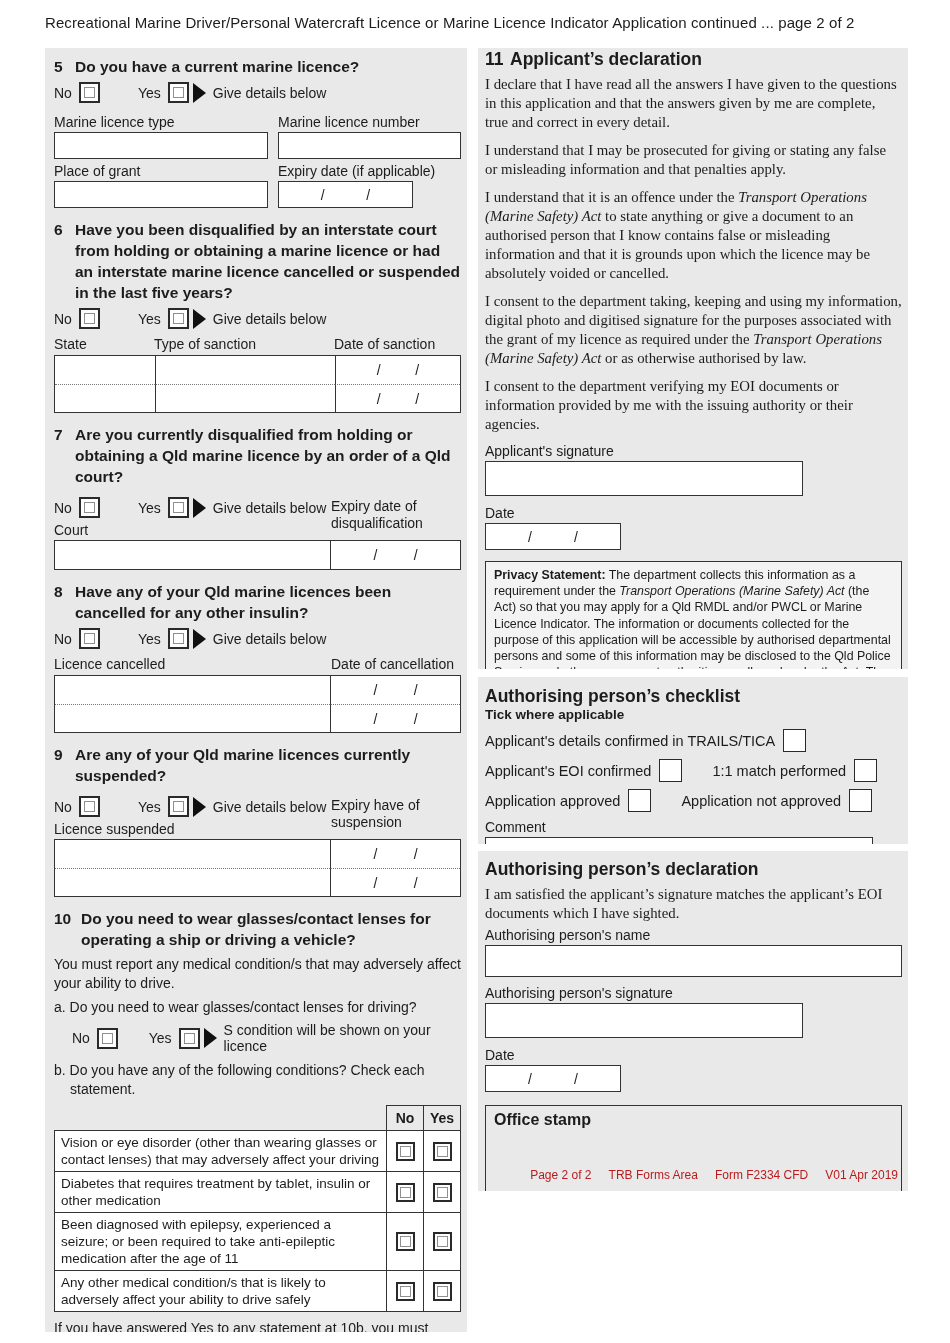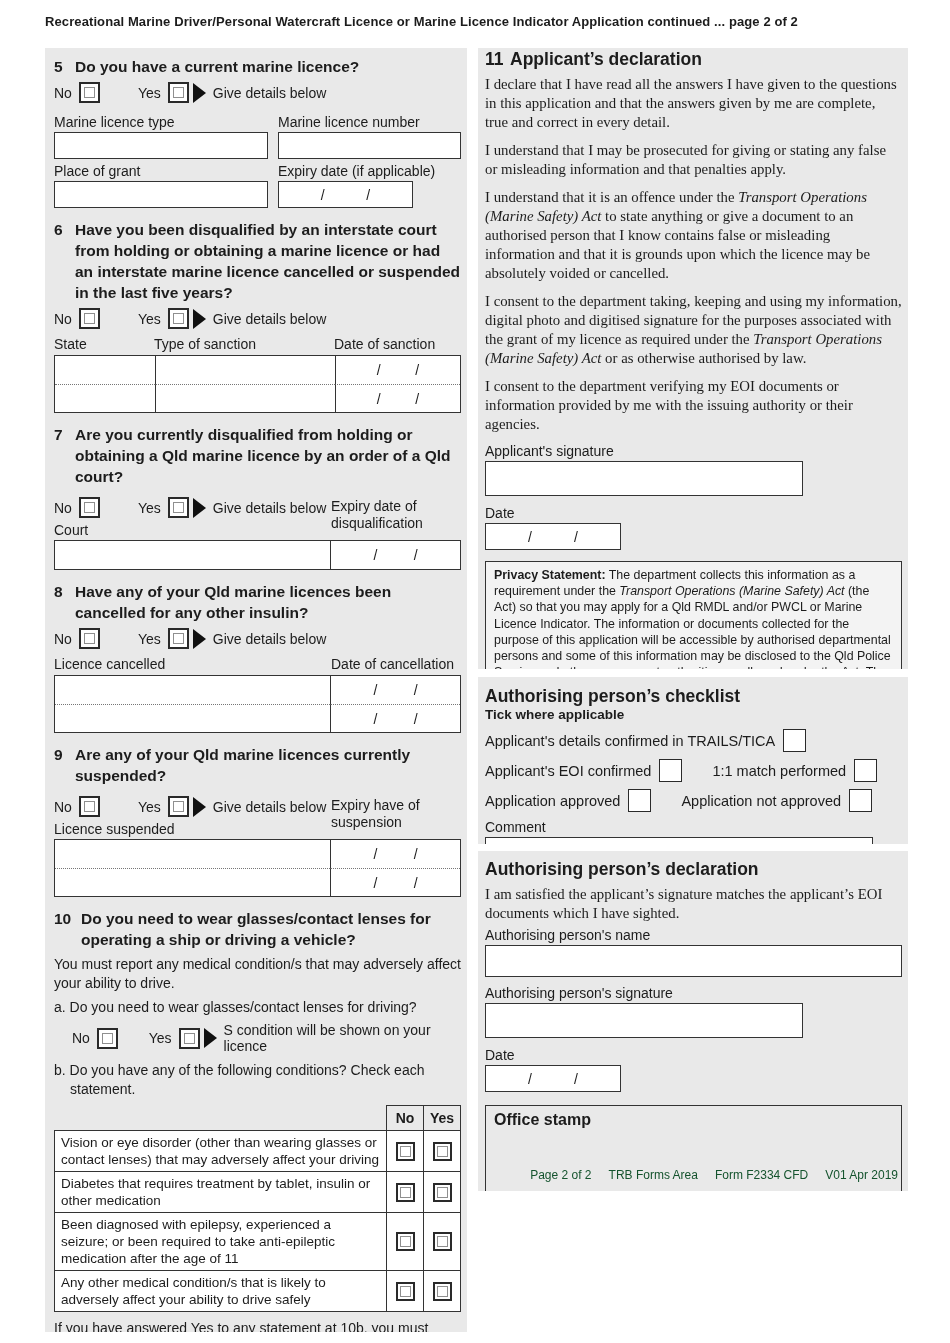--- a/index.html
+++ b/index.html
@@ -1,21 +1,21 @@
 <!DOCTYPE html>
 <html><head>
 <meta charset="utf-8">
 <style>
   * { margin:0; padding:0; box-sizing:border-box; }
   html,body { background:#ffffff; }
   body {
     width:950px; height:1343px; position:relative;
     font-family:"Liberation Sans", sans-serif; color:#1c1c1c;
   }
-  .page-title { position:absolute; left:45px; top:14px; font-size:13px; font-weight:bold; letter-spacing:0.1px; }
+  .page-title { position:absolute; left:45px; top:14px; font-size:15px; font-weight:normal; letter-spacing:0.1px; }
 
   .panel { position:absolute; background:#e9e9e9; overflow:hidden; }
   #left-panel     { left:45px;  top:48px;  width:422px; height:1284px; padding:8px 6px 8px 9px; }
   #sec11-panel    { left:478px; top:48px;  width:430px; height:621px;  padding:0 6px 0 7px; }
   #checklist-panel{ left:478px; top:677px; width:430px; height:167px;  padding:8px 6px 0 7px; }
   #authdecl-panel { left:478px; top:851px; width:430px; height:340px;  padding:7px 6px 0 7px; }
 
   
   .qblock { margin-bottom:11px; }
   .q-head { display:flex; font-weight:bold; font-size:15.5px; line-height:21px; margin-bottom:5px; }
@@ -64,21 +64,21 @@
   .sec-head .q-num { width:25px; }
   .serif { font-family:"Liberation Serif", serif; font-size:14.8px; line-height:19px; margin-bottom:9px; }
   .privacy { border:1px solid #333; background:#f3f3f3; padding:5px 8px; font-size:12.4px; line-height:16.2px; margin-top:11px; }
   .privacy b { font-weight:bold; }
 
   .chkrow { display:flex; align-items:center; gap:8px; font-size:14.5px; margin:7px 0; }
   .chkrow .gap { width:14px; }
   .subhead { font-size:13.5px; font-weight:bold; margin-bottom:2px; }
 
   .stampbox { border:1px solid #333; height:200px; margin-top:13px; padding:5px 8px; font-weight:bold; font-size:16px; }
-  .footer { position:absolute; right:10px; bottom:9px; display:flex; gap:17px; font-size:12px; color:#14532d; }
+  .footer { position:absolute; right:10px; bottom:9px; display:flex; gap:17px; font-size:12px; color:#b91c1c; }
 </style>
 </head>
 <body>
 
 <div class="page-title">Recreational Marine Driver/Personal Watercraft Licence or Marine Licence Indicator Application continued ... page 2 of 2</div>
 
 <div id="left-panel" class="panel">
 
   <div class="qblock">
     <div class="q-head">

